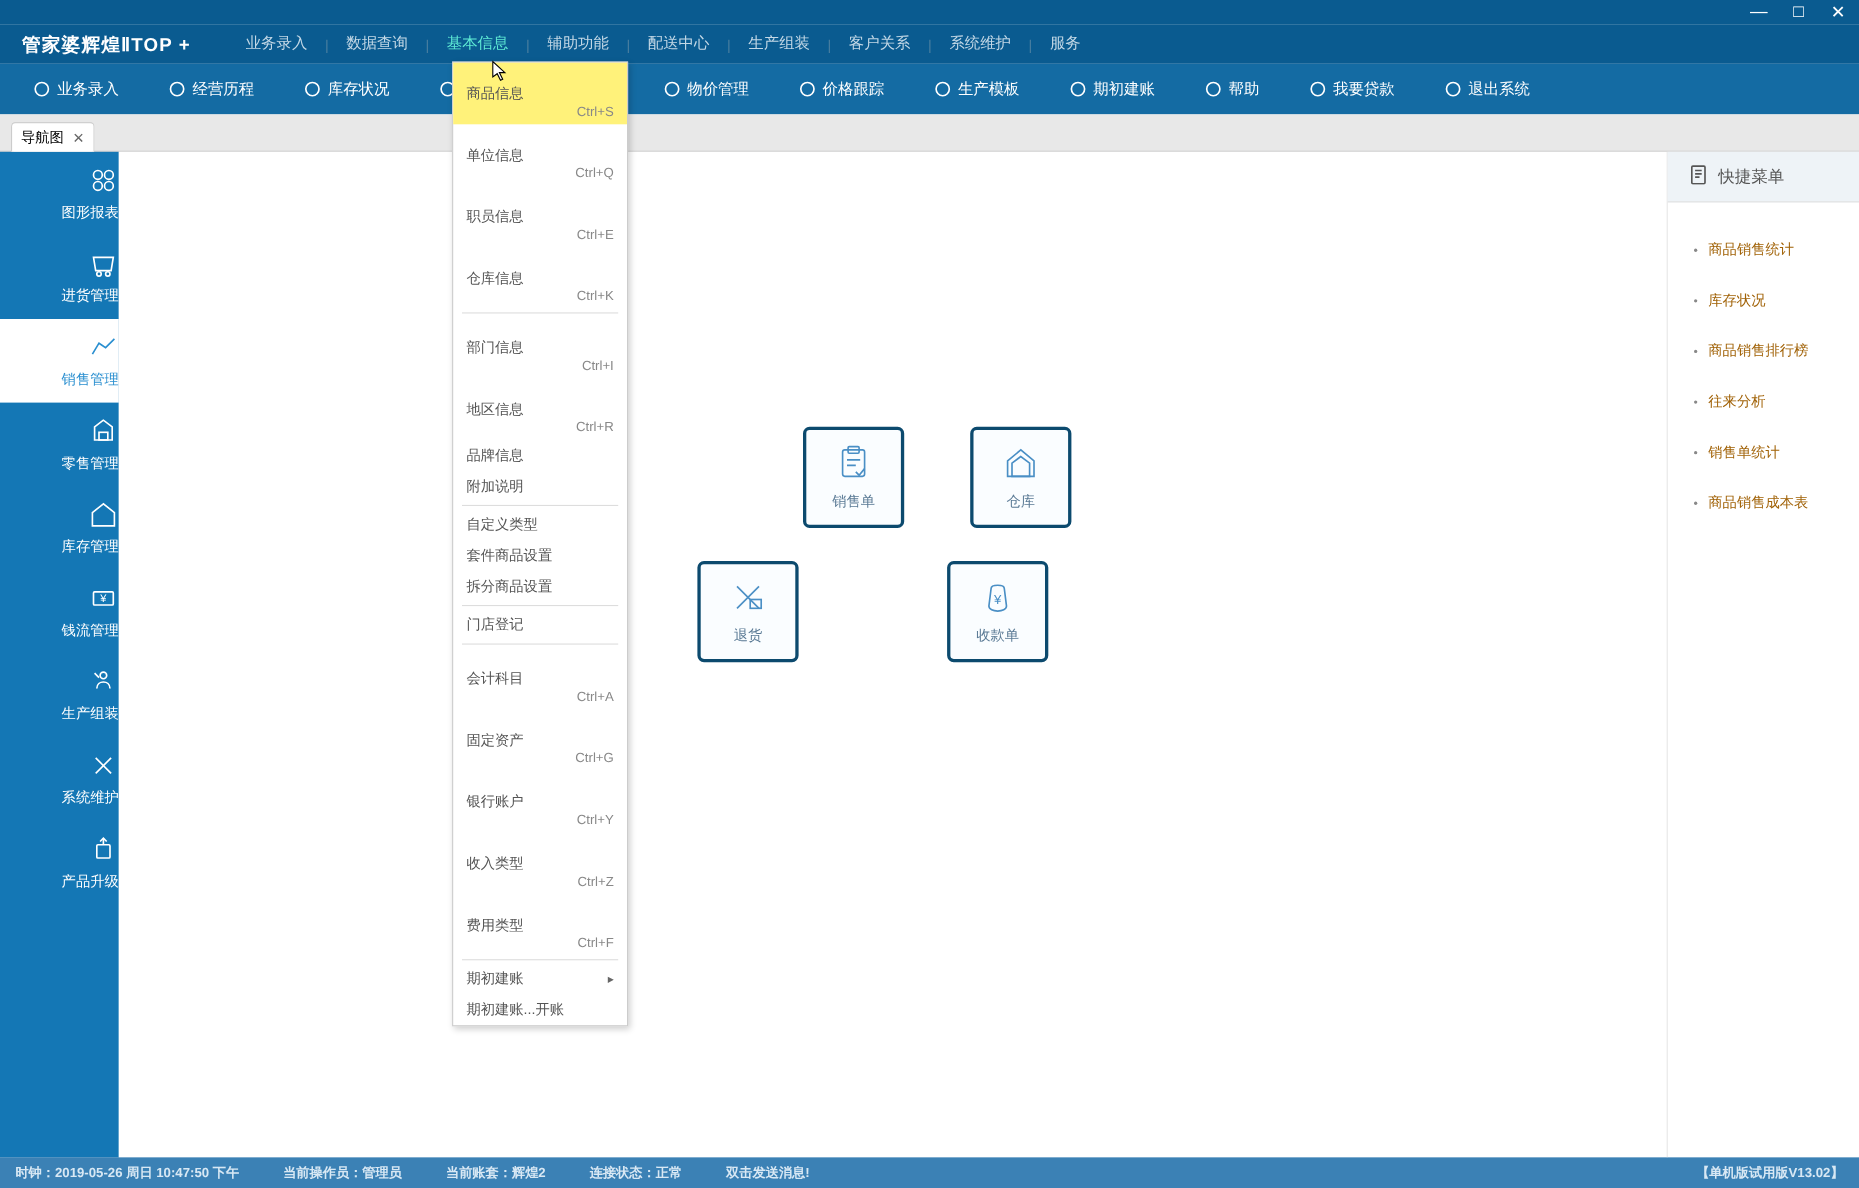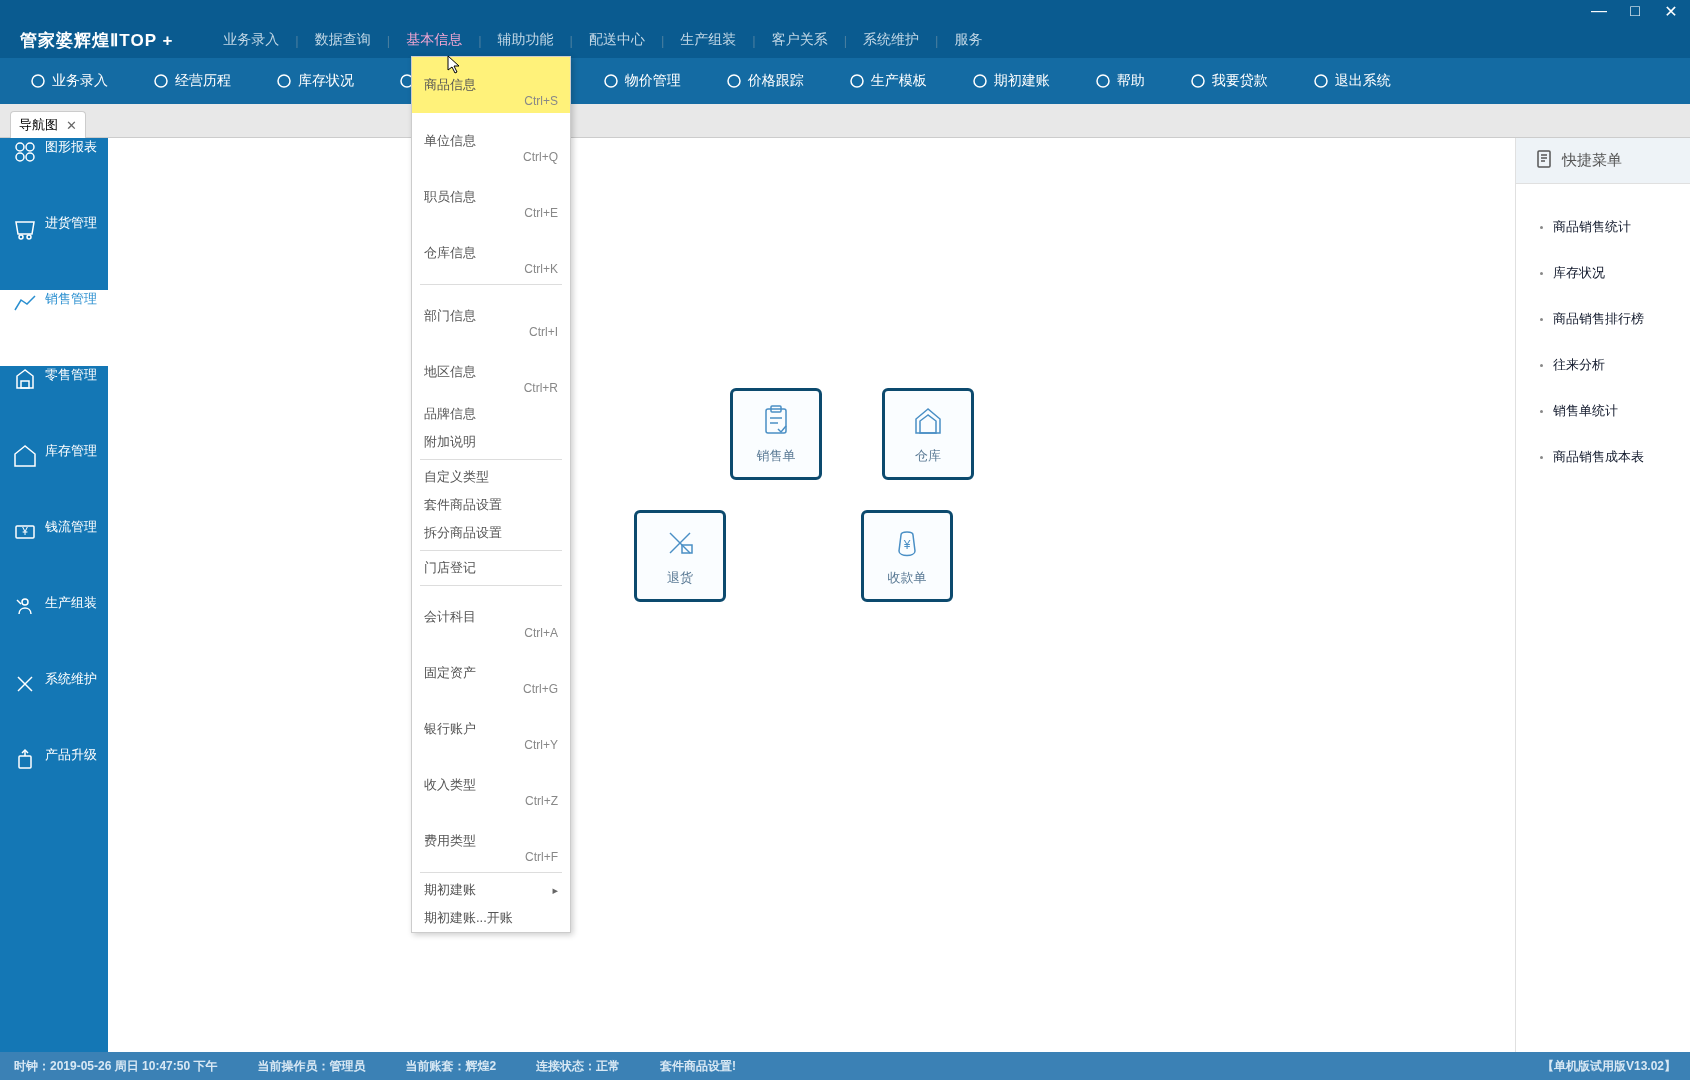--- a/index.html
+++ b/index.html
@@ -7,39 +7,39 @@
     
     
     .titlebar { height: 22px; background: #0a5b90; display: flex; justify-content: flex-end; align-items: center; padding-right: 10px; gap: 18px; }
     .titlebar-btn { color: #fff; font-size: 16px; cursor: pointer; width: 18px; text-align: center; }
     
     
     .menubar { height: 36px; background: #0a5b90; display: flex; align-items: center; padding-left: 20px; }
     .logo { color: #fff; font-size: 17px; font-weight: bold; margin-right: 40px; letter-spacing: 1px; }
     .menubar-items { display: flex; align-items: center; }
     .menu-link { color: #c3d8e6; font-size: 14px; padding: 0 10px; cursor: pointer; }
-    .menu-link.active { color: #f9a8d4; }
+    .menu-link.active { color: #5eead4; }
     .menu-sep { color: #4a7fa0; font-size: 13px; padding: 0 6px; }
     
     
     .toolbar { height: 46px; background: #146ba3; display: flex; align-items: center; padding-left: 30px; gap: 45px; }
     .toolbar-item { color: #fff; font-size: 14px; display: flex; align-items: center; gap: 6px; cursor: pointer; }
     .toolbar-icon { width: 16px; height: 16px; display: inline-flex; align-items: center; justify-content: center; }
     
     
     .tabbar { height: 34px; background: #e8e8e8; border-bottom: 1px solid #ccc; display: flex; align-items: flex-end; padding-left: 10px; }
     .tab { background: #fff; border: 1px solid #ccc; border-bottom: none; border-radius: 4px 4px 0 0; padding: 4px 8px; font-size: 13px; display: flex; align-items: center; gap: 8px; position: relative; top: 1px; }
     .tab-close { cursor: pointer; font-size: 13px; color: #666; }
     
     
     .main { display: flex; height: calc(100% - 22px - 36px - 46px - 34px - 28px); }
     
     
     .sidebar { width: 108px; background: #1477b5; display: flex; flex-direction: column; }
-    .sidebar-item { height: 76px; display: flex; flex-direction: row; align-items: flex-start; justify-content: center; gap: 6px; color: #fff; font-size: 13px; cursor: pointer; }
+    .sidebar-item { height: 76px; display: flex; flex-direction: column; align-items: flex-end; justify-content: center; gap: 6px; color: #fff; font-size: 13px; cursor: pointer; }
     .sidebar-item.active { background: #fff; color: #2a8fd0; }
     .sidebar-icon { width: 28px; height: 28px; display: flex; align-items: center; justify-content: center; }
     
     
     .content { flex: 1; position: relative; background: #fff; }
     
     
     .dropdown { position: absolute; left: 411px; top: 56px; width: 160px; background: #fff; border: 1px solid #ccc; box-shadow: 2px 2px 6px rgba(0,0,0,0.2); z-index: 100; }
     .dropdown-item { display: flex; justify-content: space-between; align-items: center; padding: 5px 12px; font-size: 13px; color: #555; cursor: pointer; }
     .dropdown-item.highlighted { background: #fff27a; }
@@ -55,21 +55,21 @@
     .cards-row.r1 { left: 622px; top: 250px; }
     .cards-row.r2 { left: 526px; top: 372px; gap: 135px; }
     .card { width: 92px; height: 92px; border: 3px solid #0c4a6e; border-radius: 6px; display: flex; flex-direction: column; align-items: center; justify-content: center; gap: 8px; cursor: pointer; background: #fafdff; }
     .card-icon { width: 36px; height: 36px; display: flex; align-items: center; justify-content: center; }
     .card-label { font-size: 13px; color: #5a7a95; }
     
     
     .quick-panel { width: 175px; background: #fff; border-left: 1px solid #e0e0e0; }
     .quick-header { height: 46px; background: #eef3f7; display: flex; align-items: center; padding-left: 20px; gap: 10px; font-size: 15px; color: #555; border-bottom: 1px solid #e0e0e0; }
     .quick-list { padding: 20px 0; }
-    .quick-item { padding: 14px 24px; font-size: 13px; color: #0f172a; cursor: pointer; display: flex; align-items: center; gap: 10px; }
+    .quick-item { padding: 14px 24px; font-size: 13px; color: #a16207; cursor: pointer; display: flex; align-items: center; gap: 10px; }
     .quick-dot { width: 3px; height: 3px; background: #888; border-radius: 50%; }
     
     
     .statusbar { height: 28px; background: #3b81b5; display: flex; align-items: center; padding: 0 14px; color: #d8e8f4; font-size: 12px; justify-content: space-between; font-weight: bold; }
     .status-left { display: flex; gap: 40px; }
     .status-right { }
     
     svg { stroke: currentColor; fill: none; stroke-width: 1.5; }
   </style>
 </head>
@@ -468,18 +468,18 @@
       <path d="M1 1 L1 15 L5 12 L8 18 L10 17 L7 11 L12 11 Z" fill="#fff" stroke="#000" stroke-width="1"></path>
     </svg>
 </div>
 
 <div class="statusbar">
   <div class="status-left">
     <span>时钟：2019-05-26 周日 10:47:50 下午</span>
     <span>当前操作员：管理员</span>
     <span>当前账套：辉煌2</span>
     <span>连接状态：正常</span>
-    <span>套件商品设置!</span>
+    <span>双击发送消息!</span>
   </div>
   <div class="status-right">
     <span>【单机版试用版V13.02】</span>
   </div>
 </div>
 
 </body></html>

